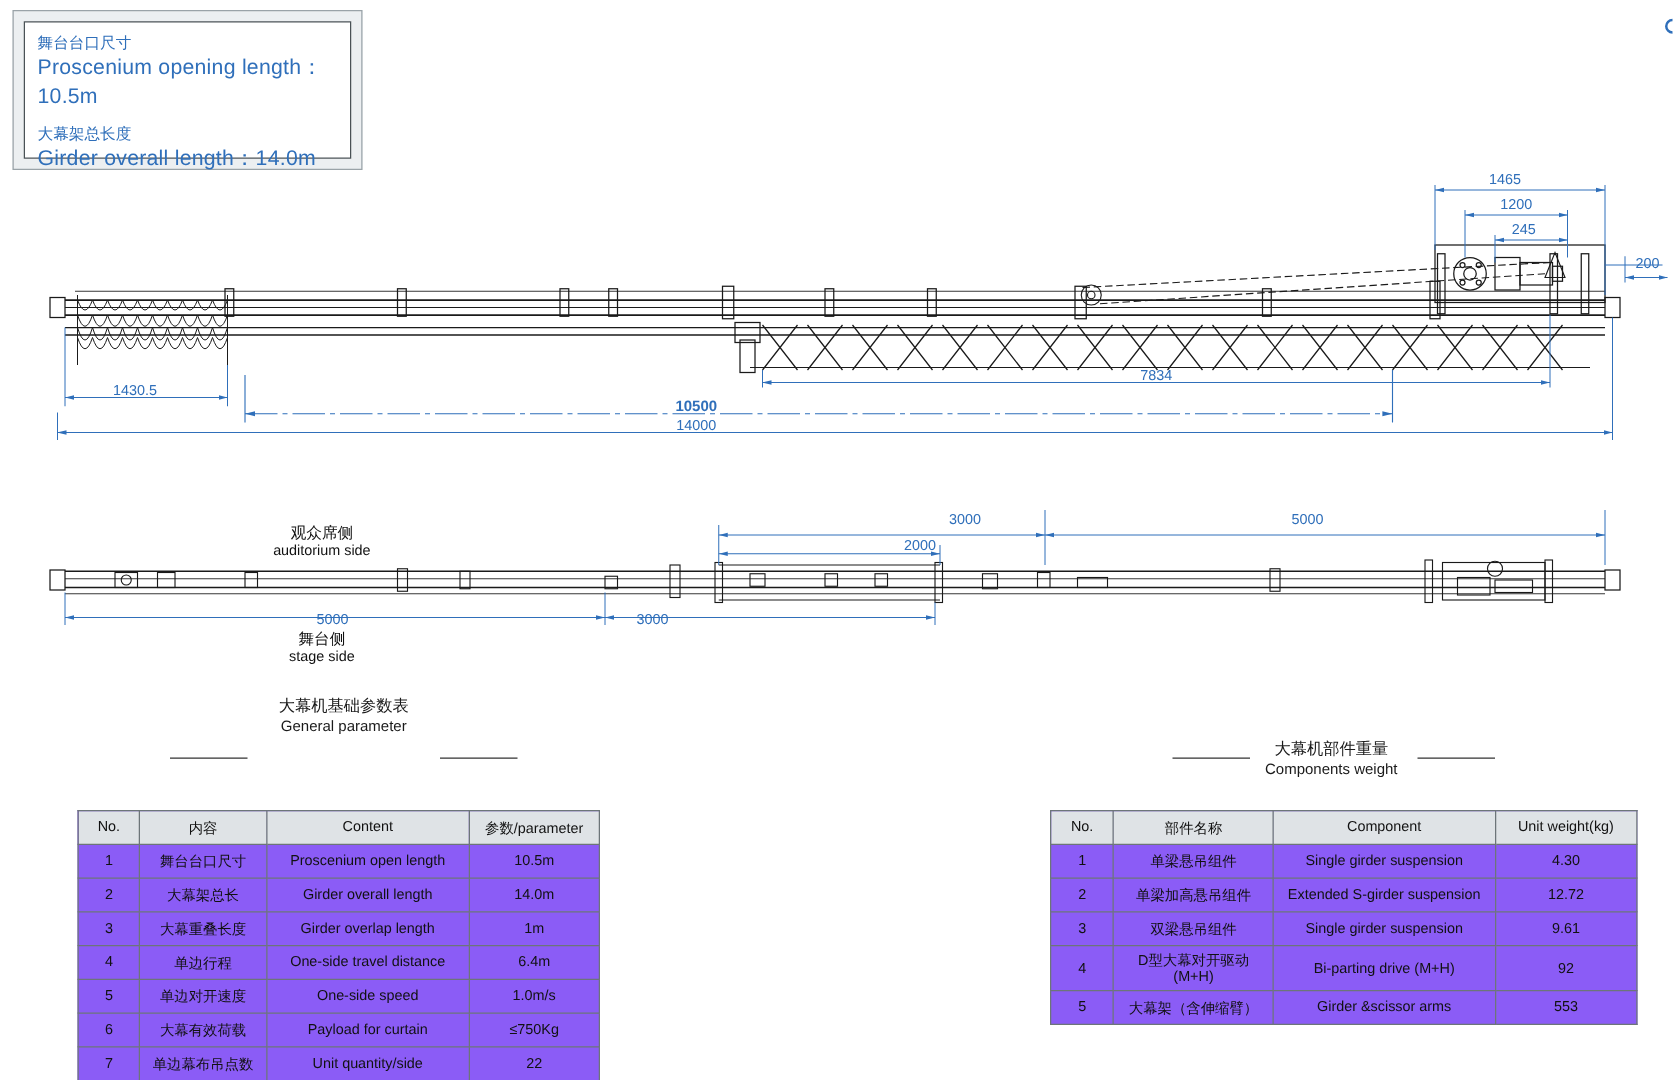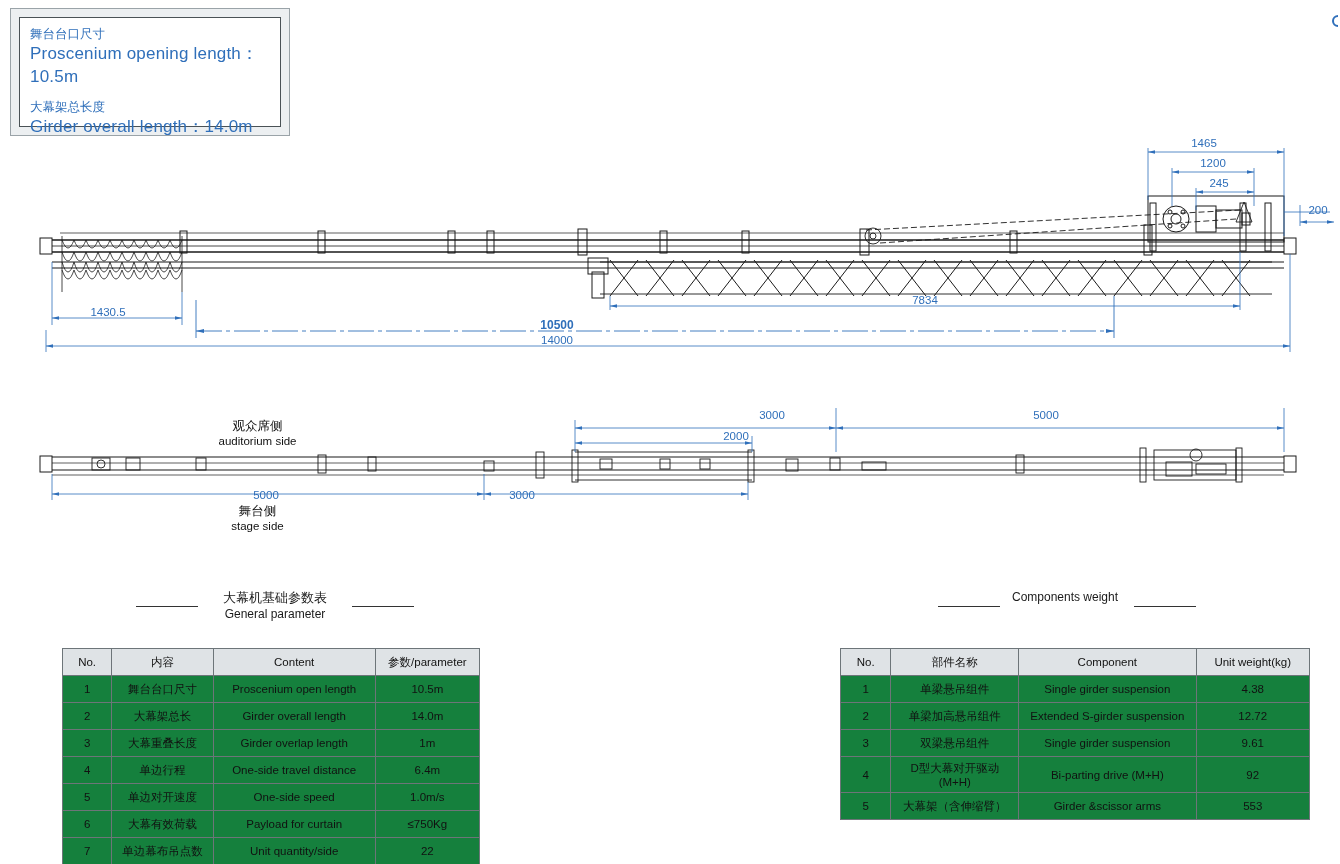--- a/index.html
+++ b/index.html
@@ -40,21 +40,21 @@
   
   .tbl-caption{text-align:center;}
   .tbl-caption .cn{font-size:13px;}
   .tbl-caption .en{font-size:12px;}
   .cap-rule{height:1px;background:#333;}
 
   
   table.param{
     border-collapse:collapse;
     font-size:11.5px;
-    background:#15803d;
+    background:#8b5cf6;
   }
   table.param th, table.param td{
     border:1px solid #6d7579;
     text-align:center;
     padding:4px 4px;
     height:18px;
     color:#111;
     font-weight:normal;
   }
   table.param thead th{
@@ -302,31 +302,32 @@
 
 <div class="abs side-label" style="left:200px;top:418px;width:115px;">
   <div class="cn">观众席侧</div>
   <div class="en">auditorium side</div>
 </div>
 <div class="abs side-label" style="left:200px;top:503px;width:115px;">
   <div class="cn">舞台侧</div>
   <div class="en">stage side</div>
 </div>
 
-<div class="abs" style="left:130px;top:589px;width:290px;">
+<div class="abs" style="left:130px;top:556px;width:290px;">
   <div class="tbl-caption">
     <div class="cn">大幕机基础参数表</div>
     <div class="en">General parameter</div>
   </div>
 </div>
 <div class="abs cap-rule" style="left:136px;top:606px;width:62px;"></div>
 <div class="abs cap-rule" style="left:352px;top:606px;width:62px;"></div>
 
 <div class="abs" style="left:930px;top:590px;width:270px;">
   <div class="tbl-caption">
+    <div class="cn">大幕机部件重量</div>
     <div class="en">Components weight</div>
   </div>
 </div>
 <div class="abs cap-rule" style="left:938px;top:606px;width:62px;"></div>
 <div class="abs cap-rule" style="left:1134px;top:606px;width:62px;"></div>
 
 <table class="param abs" id="table-left">
   <thead>
     <tr>
       <th>No.</th>
@@ -388,21 +389,21 @@
       <th>部件名称</th>
       <th>Component</th>
       <th>Unit weight(kg)</th>
     </tr>
   </thead>
   <tbody>
     <tr>
       <td>1</td>
       <td>单梁悬吊组件</td>
       <td>Single girder suspension</td>
-      <td>4.38</td>
+      <td>4.30</td>
     </tr>
     <tr>
       <td>2</td>
       <td>单梁加高悬吊组件</td>
       <td>Extended S-girder suspension</td>
       <td>12.72</td>
     </tr>
     <tr>
       <td>3</td>
       <td>双梁悬吊组件</td>

